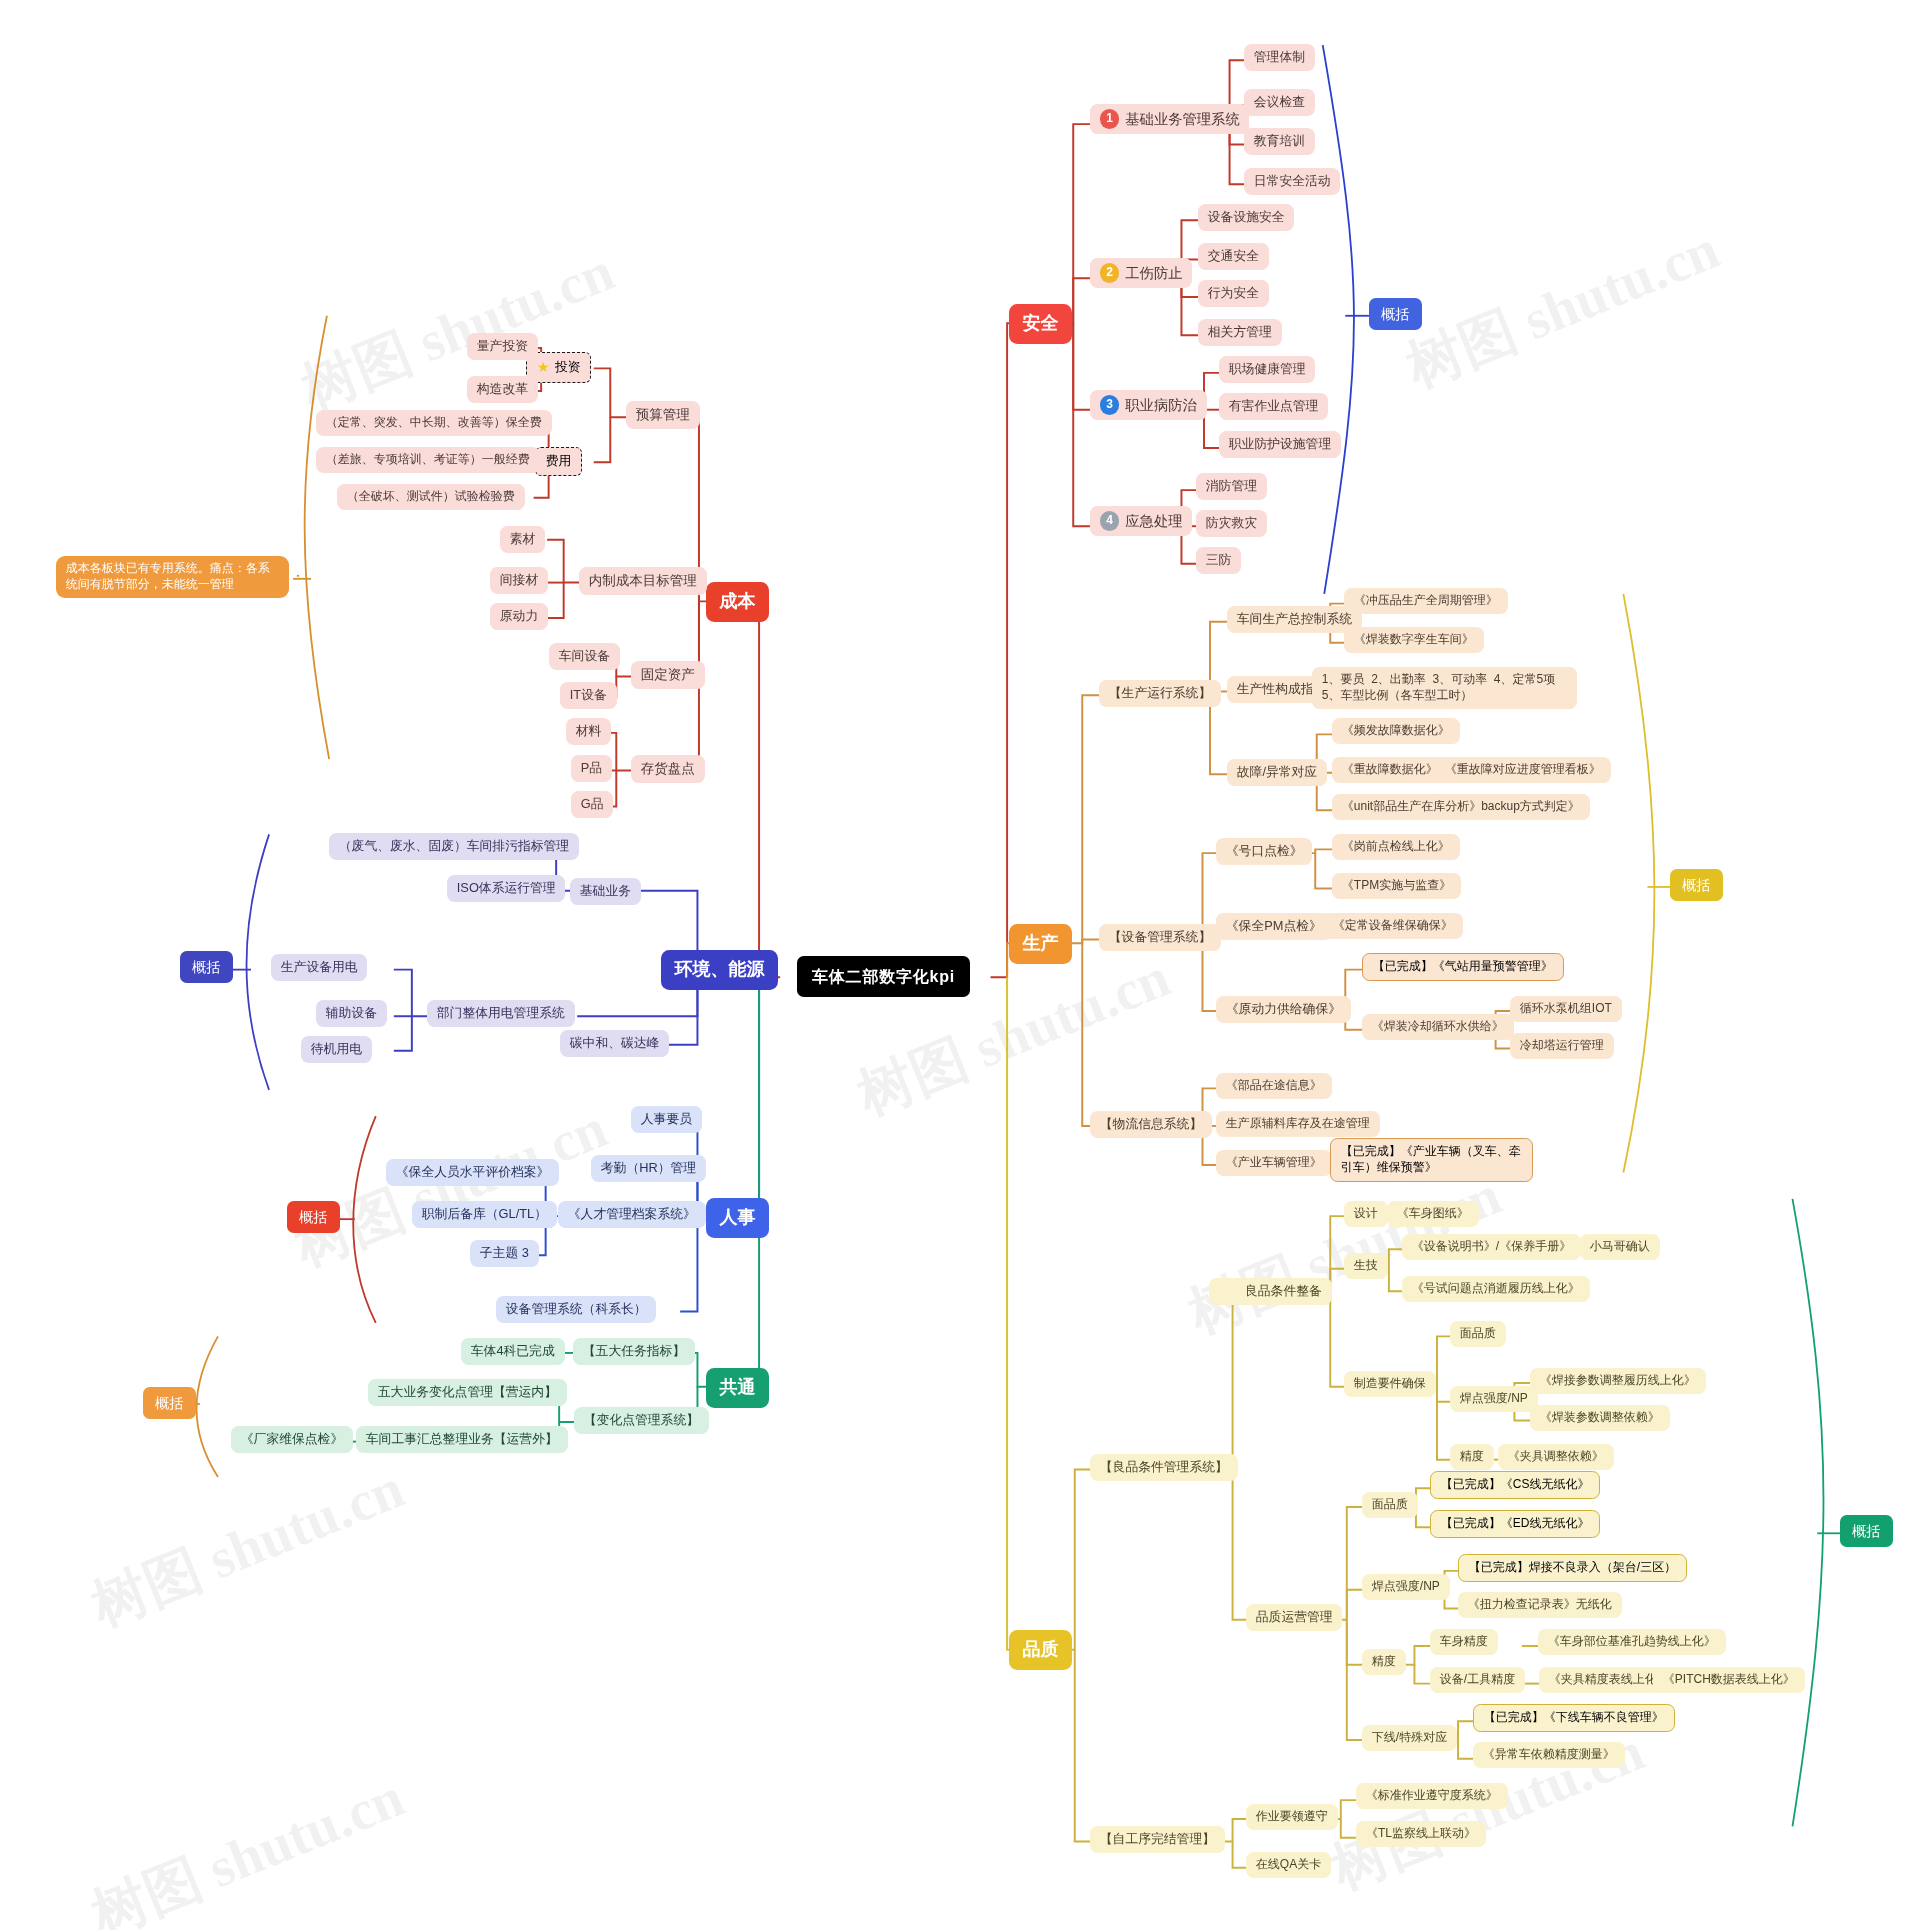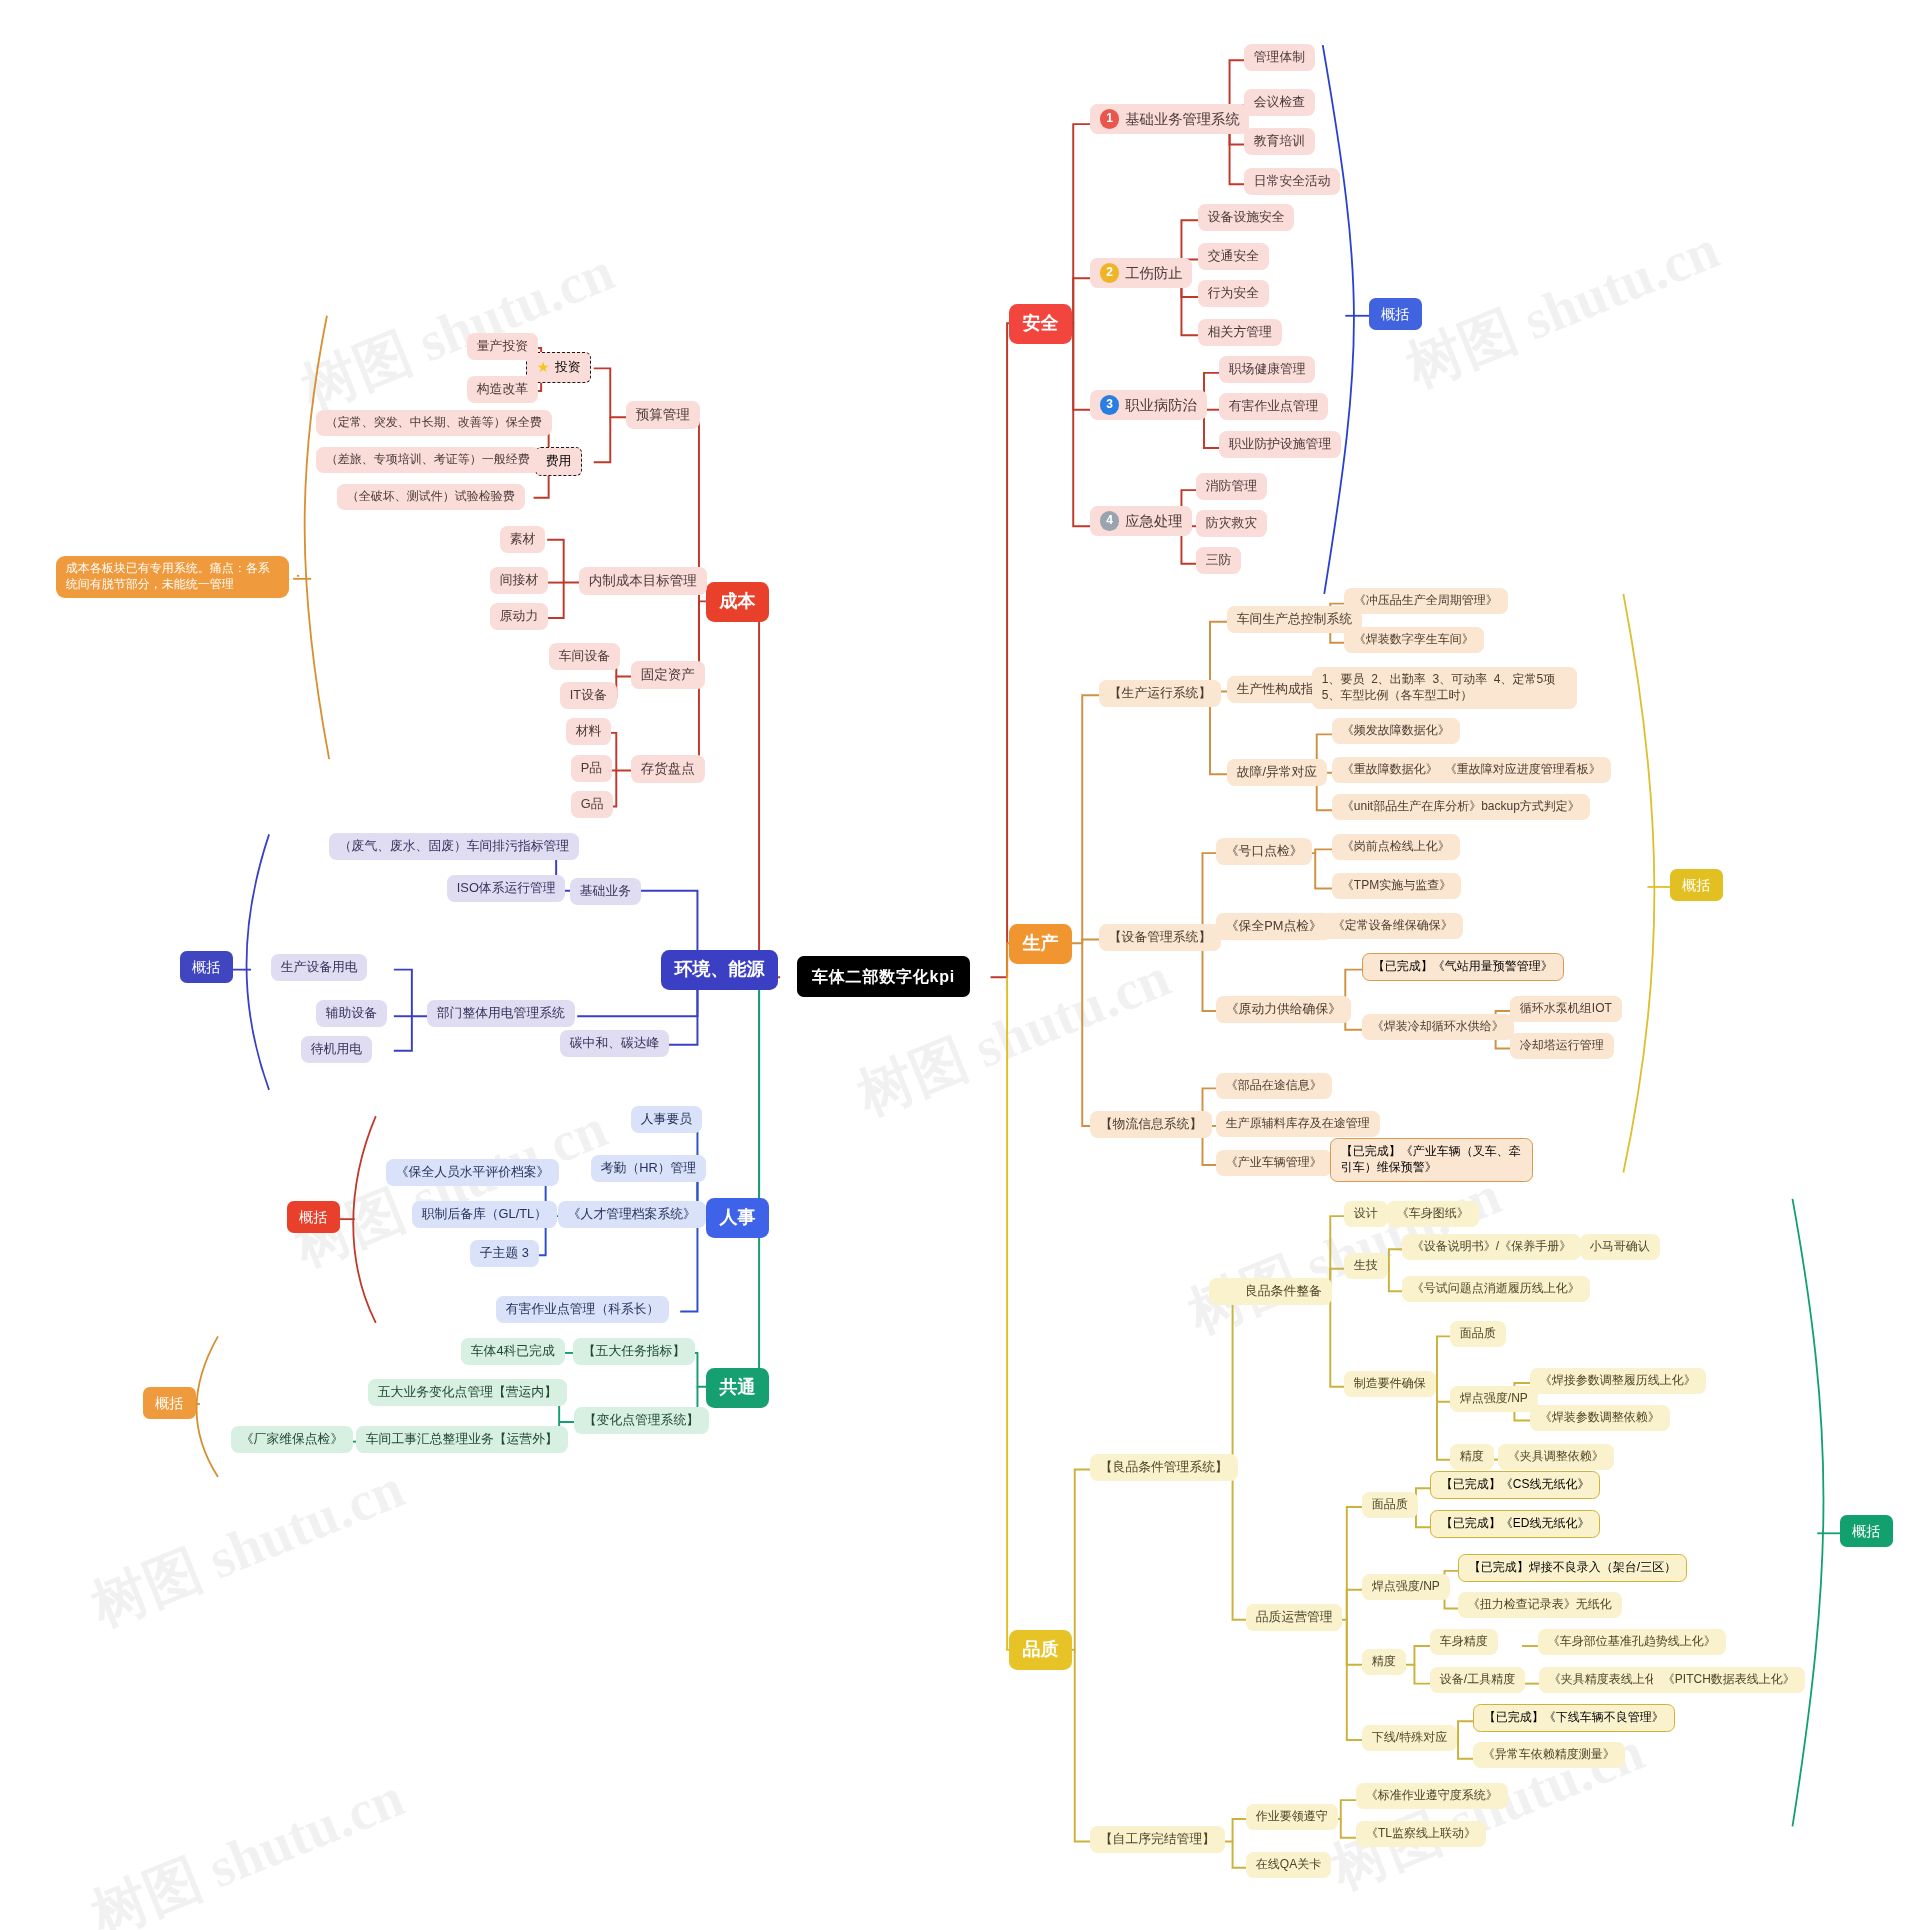--- a/index.html
+++ b/index.html
@@ -422,21 +422,21 @@
     <span class="lbl">人事</span></div>
   <div class="node sum s-red" style="left:287px;top:1201px;">
     <span class="lbl">概括</span></div>
 
   <div class="node blue2 f17" style="left:631px;top:1106px;"><span class="lbl">人事要员</span></div>
   <div class="node blue2 f17" style="left:591px;top:1155px;"><span class="lbl">考勤（HR）管理</span></div>
   <div class="node blue2 f17" style="left:558px;top:1201px;"><span class="lbl">《人才管理档案系统》</span></div>
   <div class="node blue2 f17" style="left:386px;top:1159px;"><span class="lbl">《保全人员水平评价档案》</span></div>
   <div class="node blue2 f17" style="left:412px;top:1201px;"><span class="lbl">职制后备库（GL/TL）</span></div>
   <div class="node blue2 f17" style="left:470px;top:1240px;"><span class="lbl">子主题 3</span></div>
-  <div class="node blue2 f17" style="left:496px;top:1296px;"><span class="lbl">有害作业点管理（科系长）</span></div>
+  <div class="node blue2 f17" style="left:496px;top:1296px;"><span class="lbl">设备管理系统（科系长）</span></div>
 
   <div class="node main m-common" style="left:706px;top:1368px;">
     <span class="lbl">共通</span></div>
   <div class="node sum s-orange" style="left:143px;top:1387px;">
     <span class="lbl">概括</span></div>
 
   <div class="node green2 f17" style="left:573px;top:1338px;"><span class="lbl">【五大任务指标】</span></div>
   <div class="node green2 f17" style="left:461px;top:1338px;"><span class="lbl">车体4科已完成</span></div>
   <div class="node green2 f17" style="left:574px;top:1407px;"><span class="lbl">【变化点管理系统】</span></div>
   <div class="node green2 f17" style="left:368px;top:1379px;"><span class="lbl">五大业务变化点管理【营运内】</span></div>

